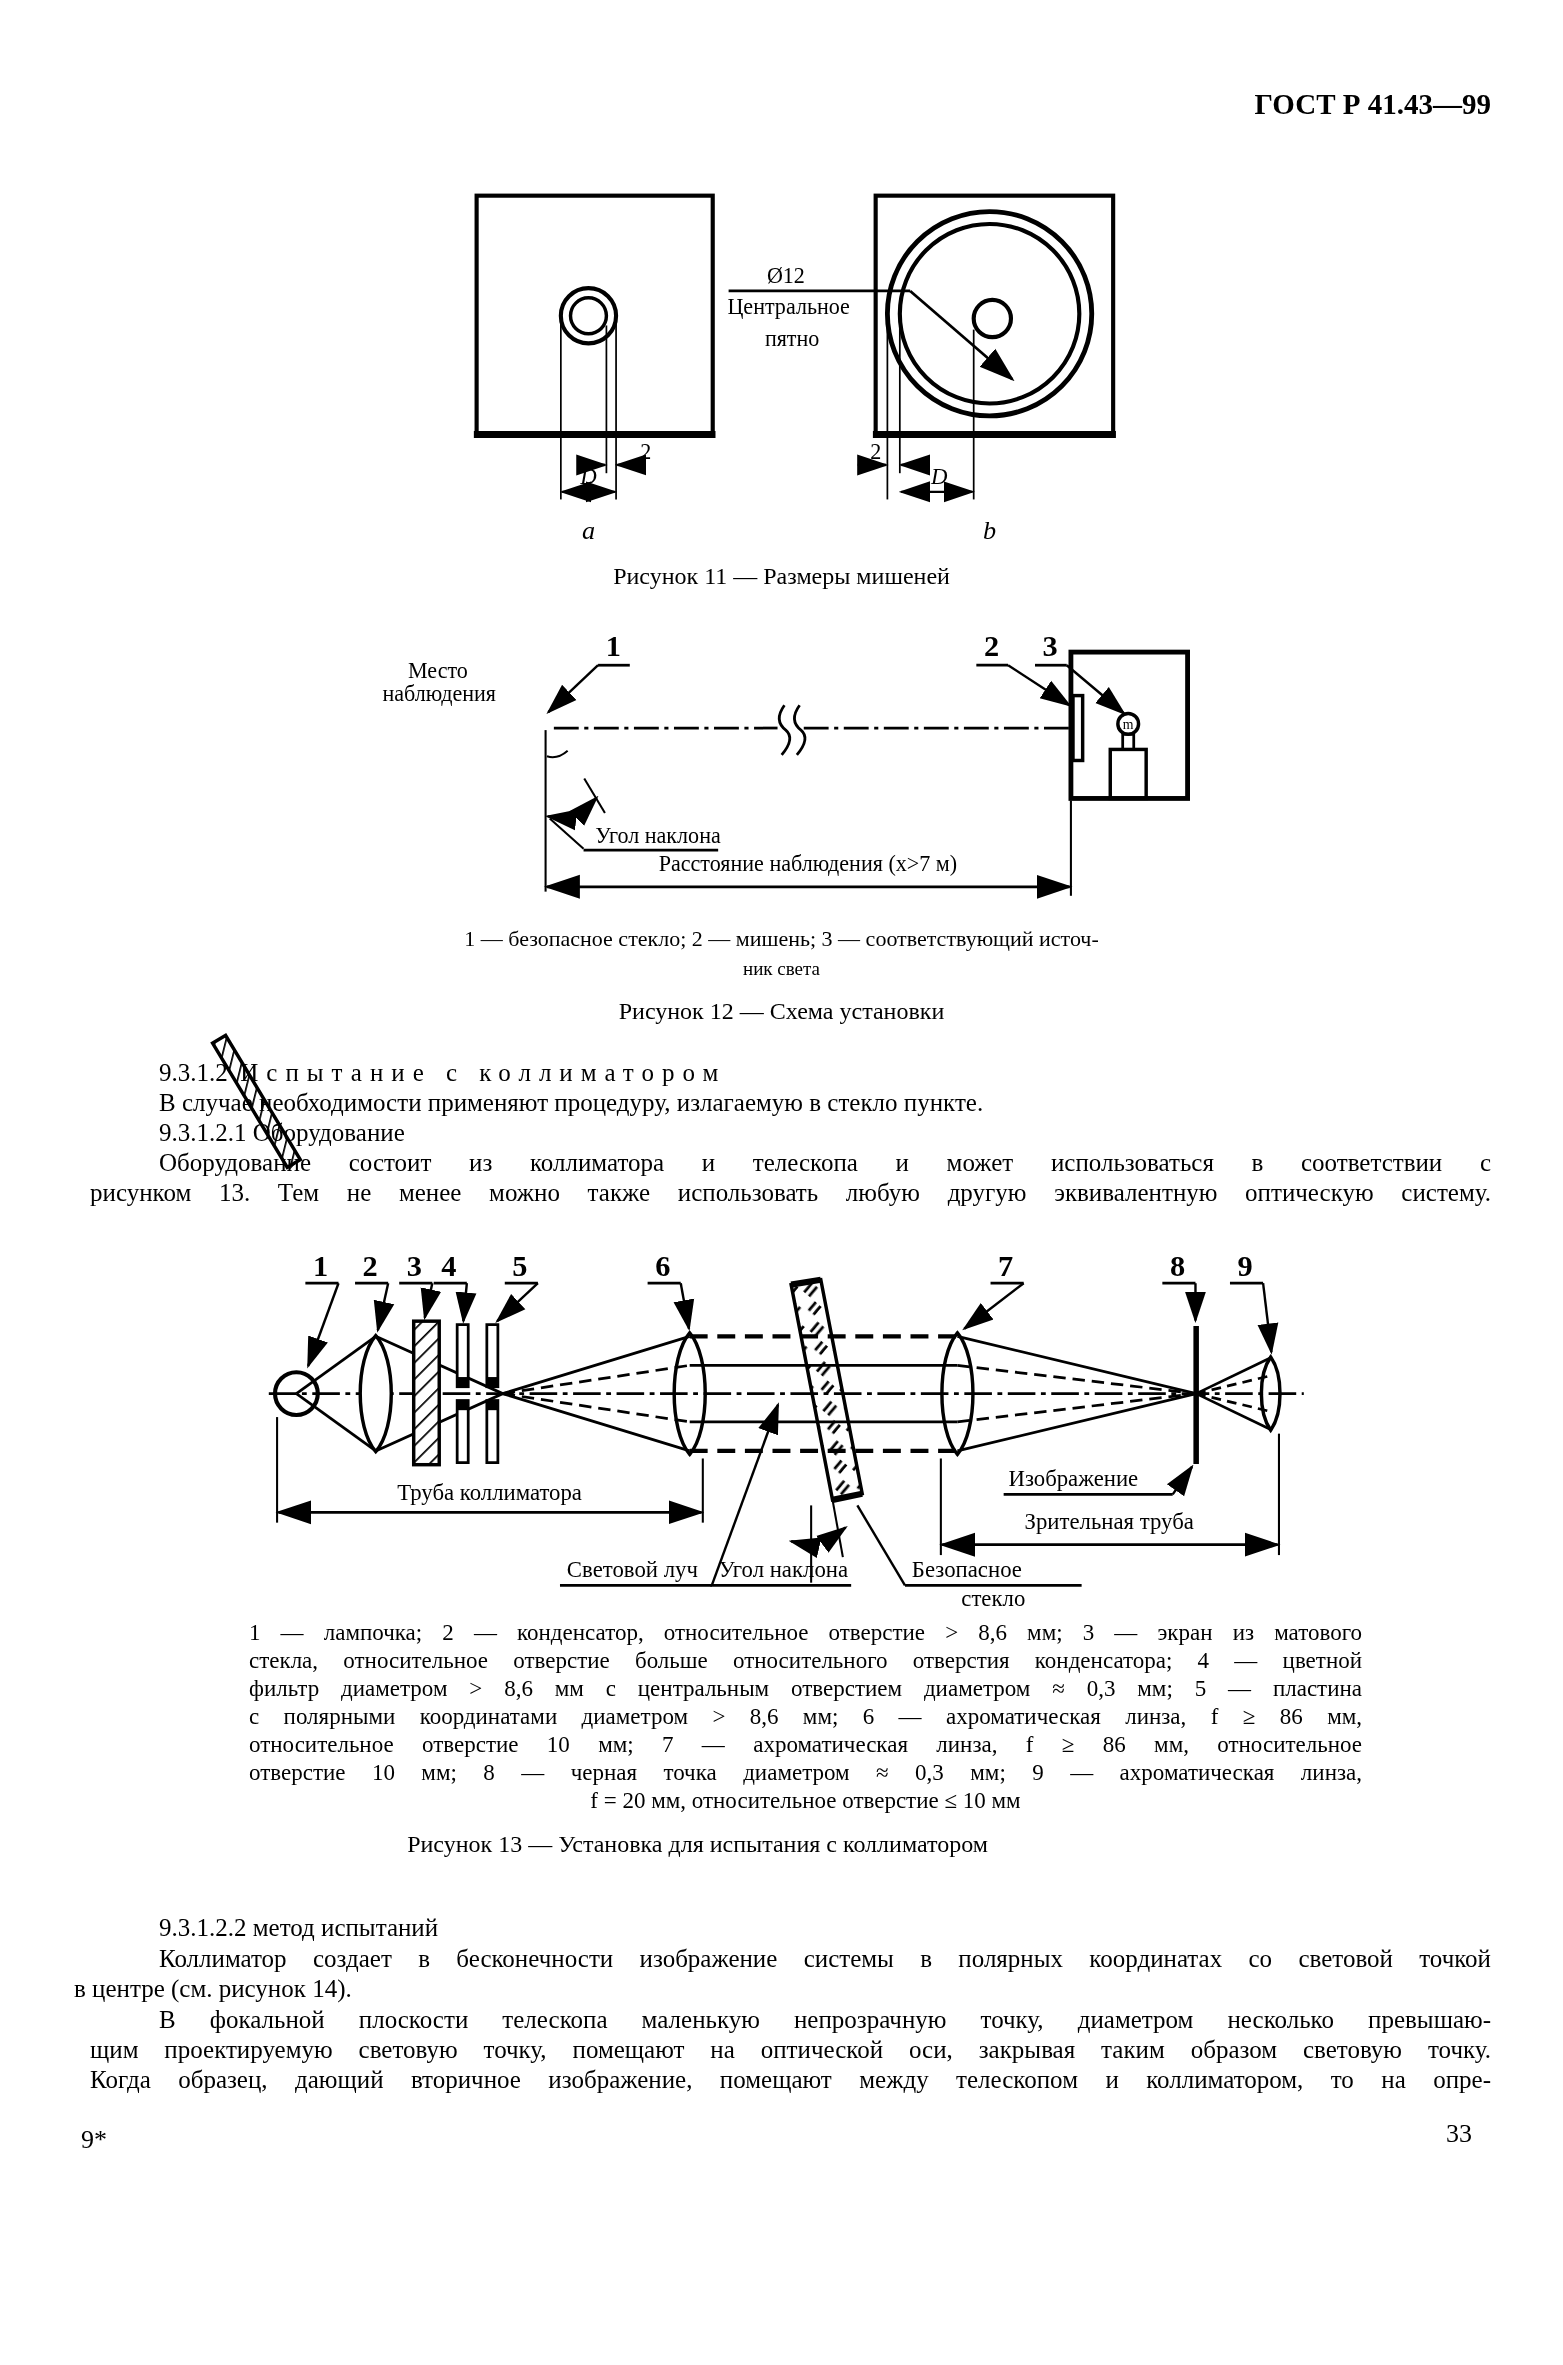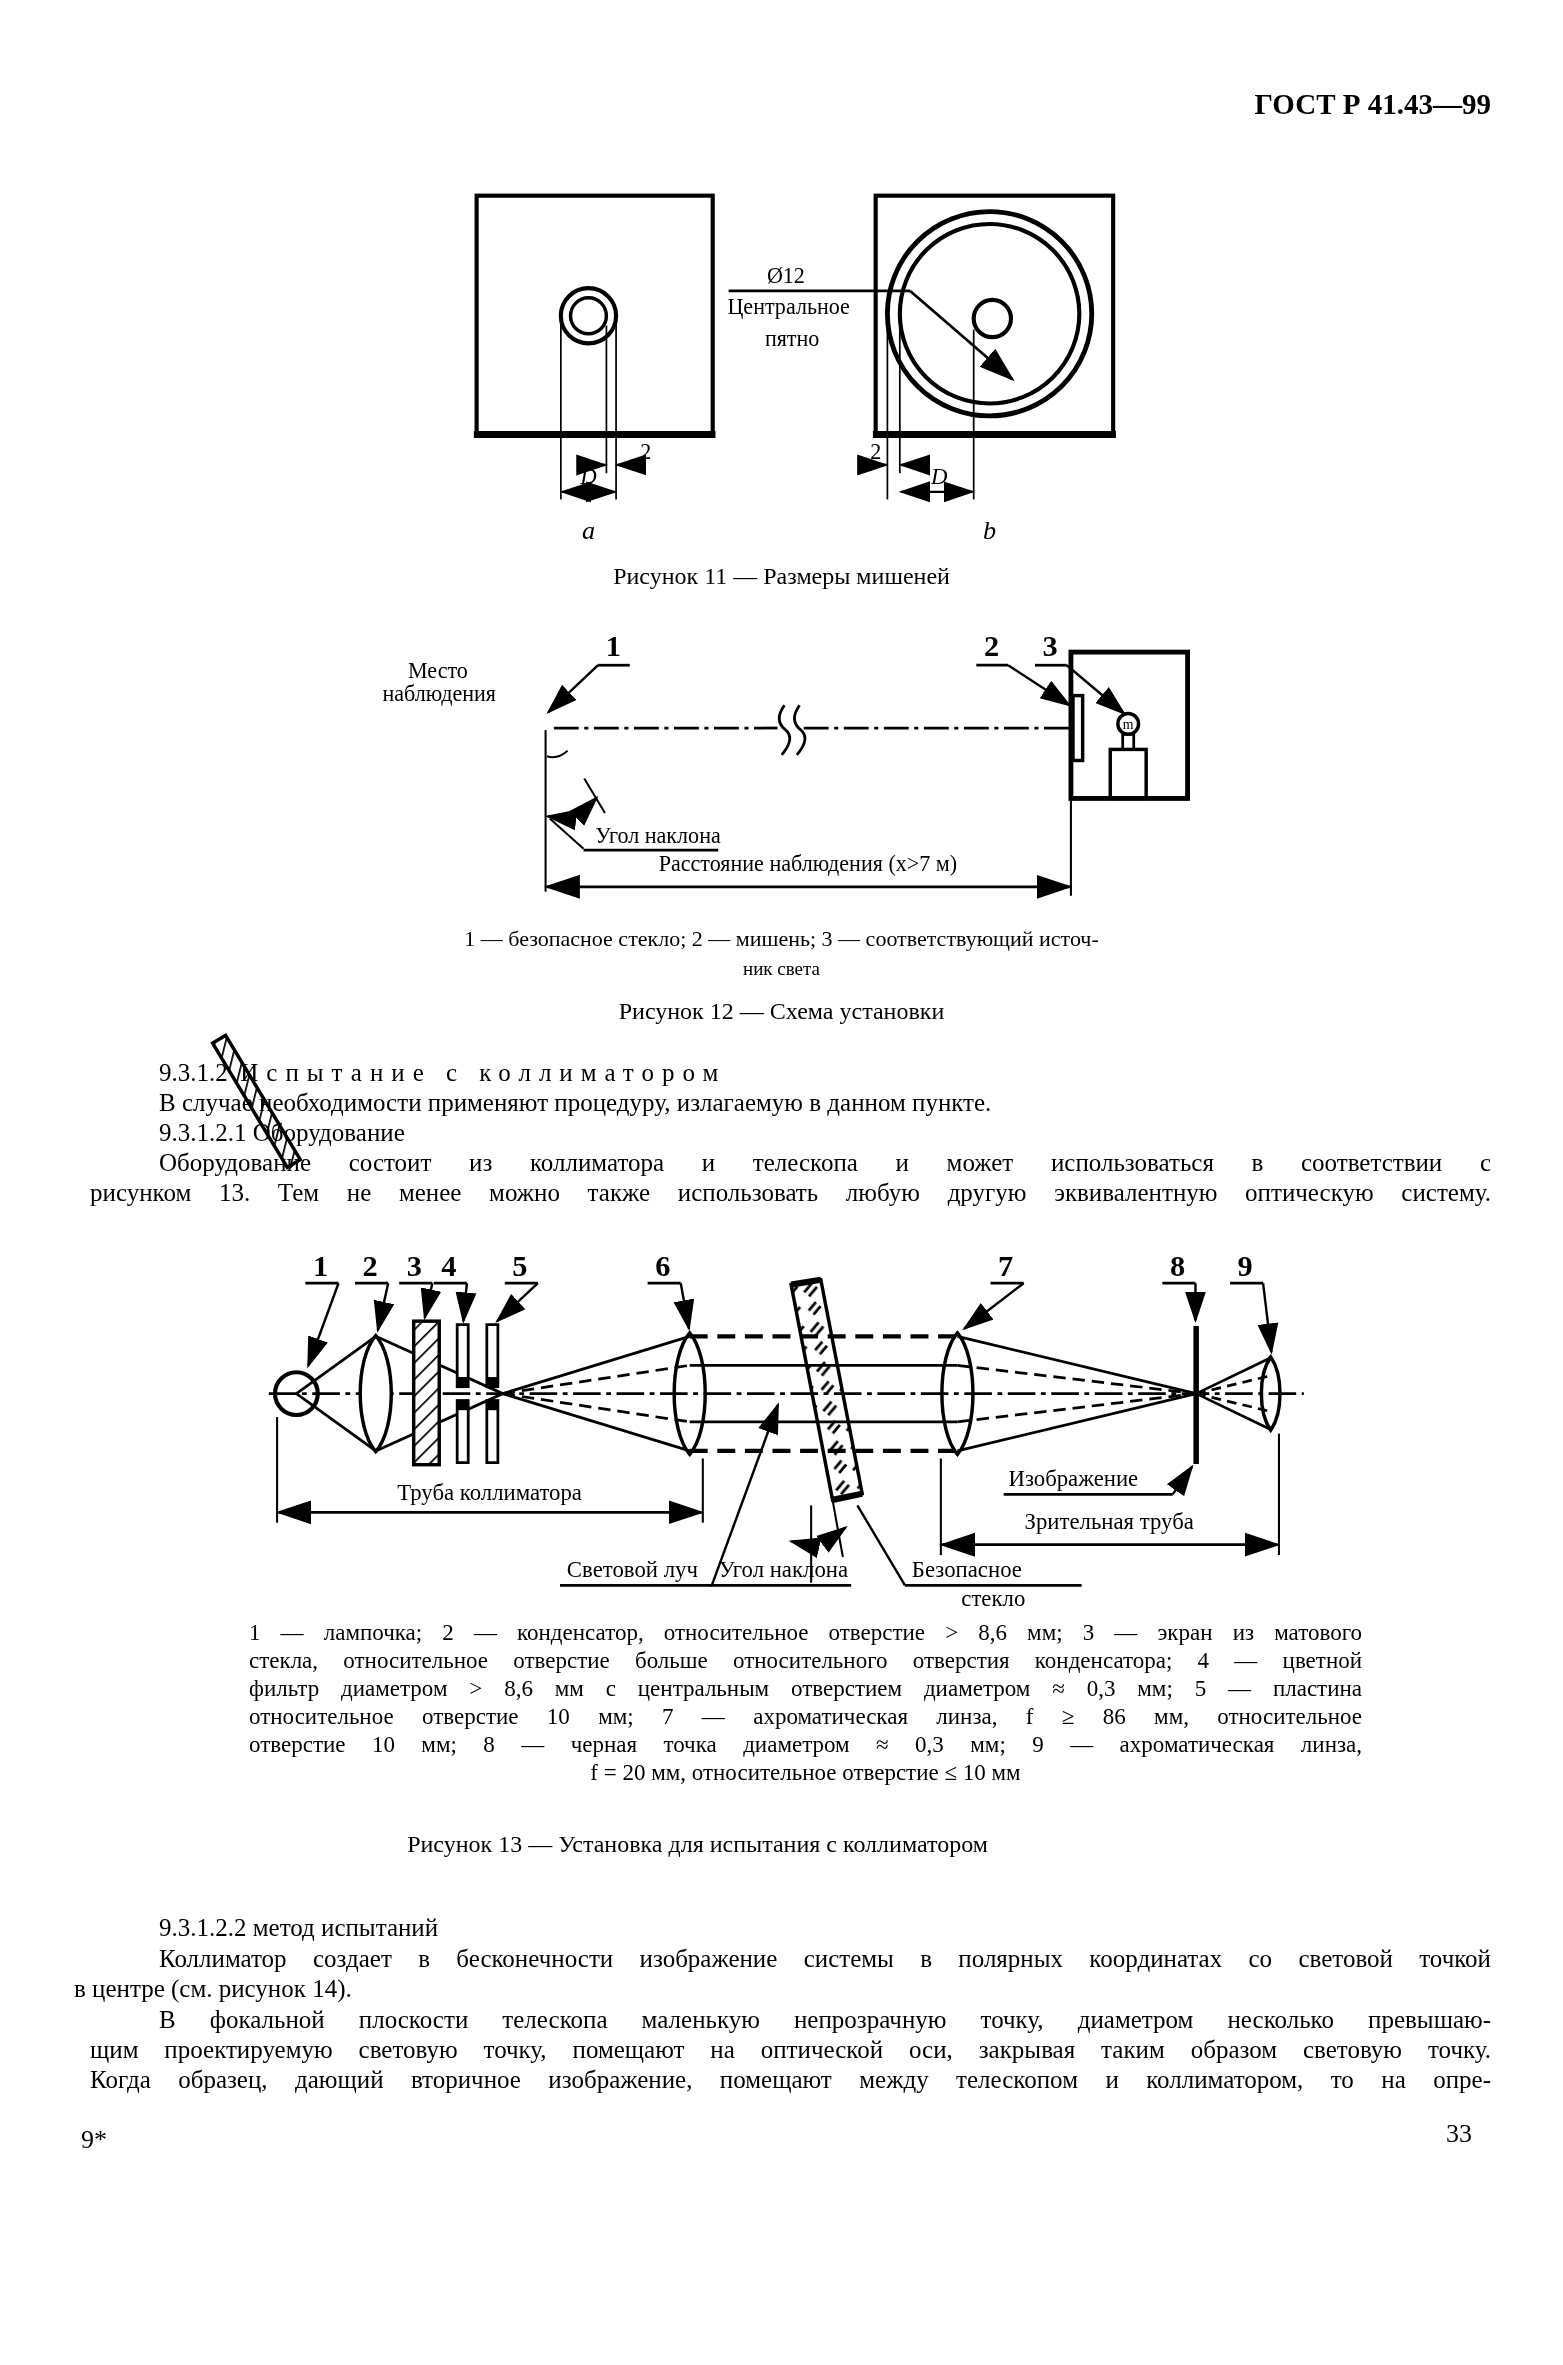--- a/index.html
+++ b/index.html
@@ -145,21 +145,21 @@
   </g>
 </svg>
 
 <div class="abs ctr cap-line" style="left:0;top:925px;width:1563px;font-size:22px">1 — безопасное стекло; 2 — мишень; 3 — соответствующий источ-</div>
 <div class="abs ctr cap-line" style="left:0;top:955px;width:1563px;font-size:19px">ник света</div>
 <div class="abs ctr" style="left:0;top:998px;width:1563px;font-size:24px">Рисунок 12 — Схема установки</div>
 
 <div class="abs body-line" style="left:159px;top:1058px;width:1332px">
   <span>9.3.1.2</span>&nbsp;&nbsp;<span class="h-title">Испытание с коллиматором</span>
 </div>
-<div class="abs body-line" style="left:159px;top:1088px;width:1332px">В случае необходимости применяют процедуру, излагаемую в данном пункте.</div>
+<div class="abs body-line" style="left:159px;top:1088px;width:1332px">В случае необходимости применяют процедуру, излагаемую в стекло пункте.</div>
 <div class="abs body-line" style="left:159px;top:1118px;width:1332px">9.3.1.2.1 Оборудование</div>
 <div class="abs body-line fill" style="left:159px;top:1148px;width:1332px">Оборудование состоит из коллиматора и телескопа и может использоваться в соответствии с</div>
 <div class="abs body-line fill" style="left:90px;top:1178px;width:1401px">рисунком 13. Тем не менее можно также использовать любую другую эквивалентную оптическую систему.</div>
 
 <svg style="left:255px;top:1243px" width="1104" height="373" viewBox="370 1800 1600 540">
   <defs>
     <marker id="ar13" viewBox="0 0 12 12" refX="11" refY="6" markerWidth="13" markerHeight="13" orient="auto-start-reverse">
       <path d="M0,2 L12,6 L0,10 Z" fill="#000"></path>
     </marker>
     <pattern id="h13" width="17" height="17" patternTransform="rotate(45)" patternUnits="userSpaceOnUse">
@@ -291,20 +291,21 @@
     <line x1="1312" y1="2296" x2="1568" y2="2296" stroke="#000" stroke-width="4"></line>
     <line x1="1312" y1="2296" x2="1243" y2="2180" stroke="#000" stroke-width="3.5"></line>
     <text class="fig-lbl13" x="1440" y="2326" text-anchor="middle">стекло</text>
   </g>
 </svg>
 
 <div class="abs" style="left:249px;top:1619px;width:1113px">
   <div class="cap-line fill" style="line-height:28px">1 — лампочка; 2 — конденсатор, относительное отверстие &gt; 8,6 мм; 3 — экран из матового</div>
   <div class="cap-line fill" style="line-height:28px">стекла, относительное отверстие больше относительного отверстия конденсатора; 4 — цветной</div>
   <div class="cap-line fill" style="line-height:28px">фильтр диаметром &gt; 8,6 мм с центральным отверстием диаметром ≈ 0,3 мм; 5 — пластина</div>
+  <div class="cap-line fill" style="line-height:28px">с полярными координатами диаметром &gt; 8,6 мм; 6 — ахроматическая линза, f ≥ 86 мм,</div>
   <div class="cap-line fill" style="line-height:28px">относительное отверстие 10 мм; 7 — ахроматическая линза, f ≥ 86 мм, относительное</div>
   <div class="cap-line fill" style="line-height:28px">отверстие 10 мм; 8 — черная точка диаметром ≈ 0,3 мм; 9 — ахроматическая линза,</div>
   <div class="cap-line ctr" style="line-height:28px">f =  20 мм, относительное отверстие ≤ 10 мм</div>
 </div>
 
 <div class="abs ctr" style="left:0;top:1831px;width:1395px;font-size:24px">Рисунок 13 — Установка для испытания с коллиматором</div>
 
 <div class="abs body-line" style="left:159px;top:1913px;width:1332px">9.3.1.2.2 метод испытаний</div>
 <div class="abs body-line fill" style="left:159px;top:1944px;width:1332px">Коллиматор создает в бесконечности изображение системы в полярных координатах со световой точкой</div>
 <div class="abs body-line" style="left:74px;top:1974px;width:1401px">в центре (см. рисунок 14).</div>

